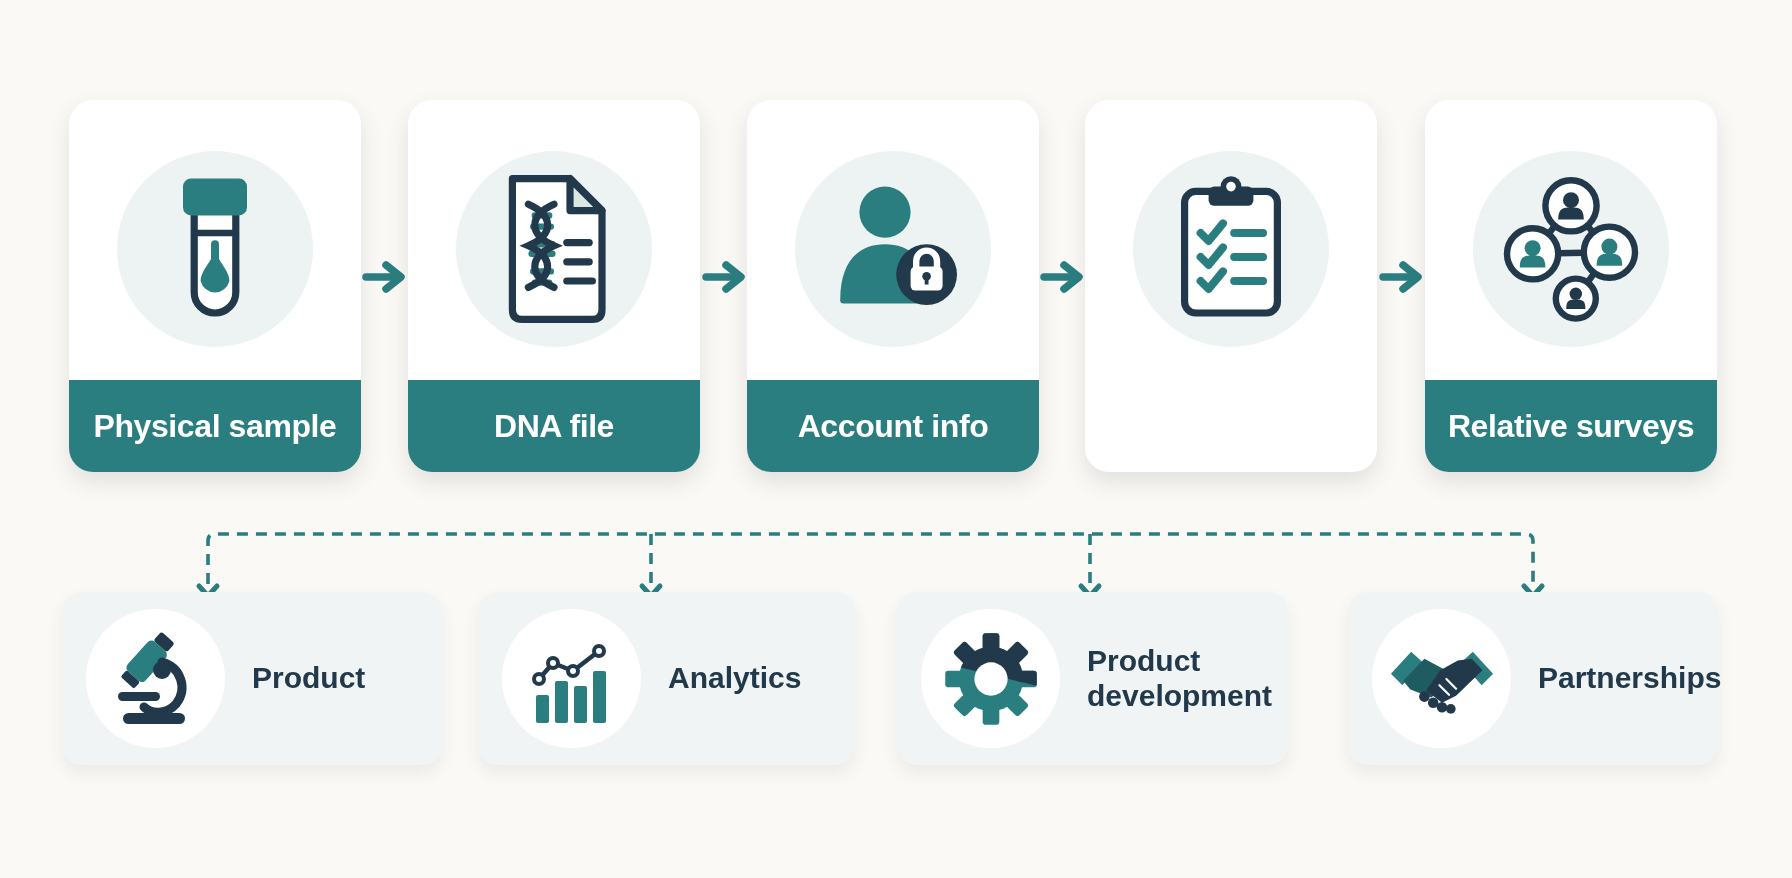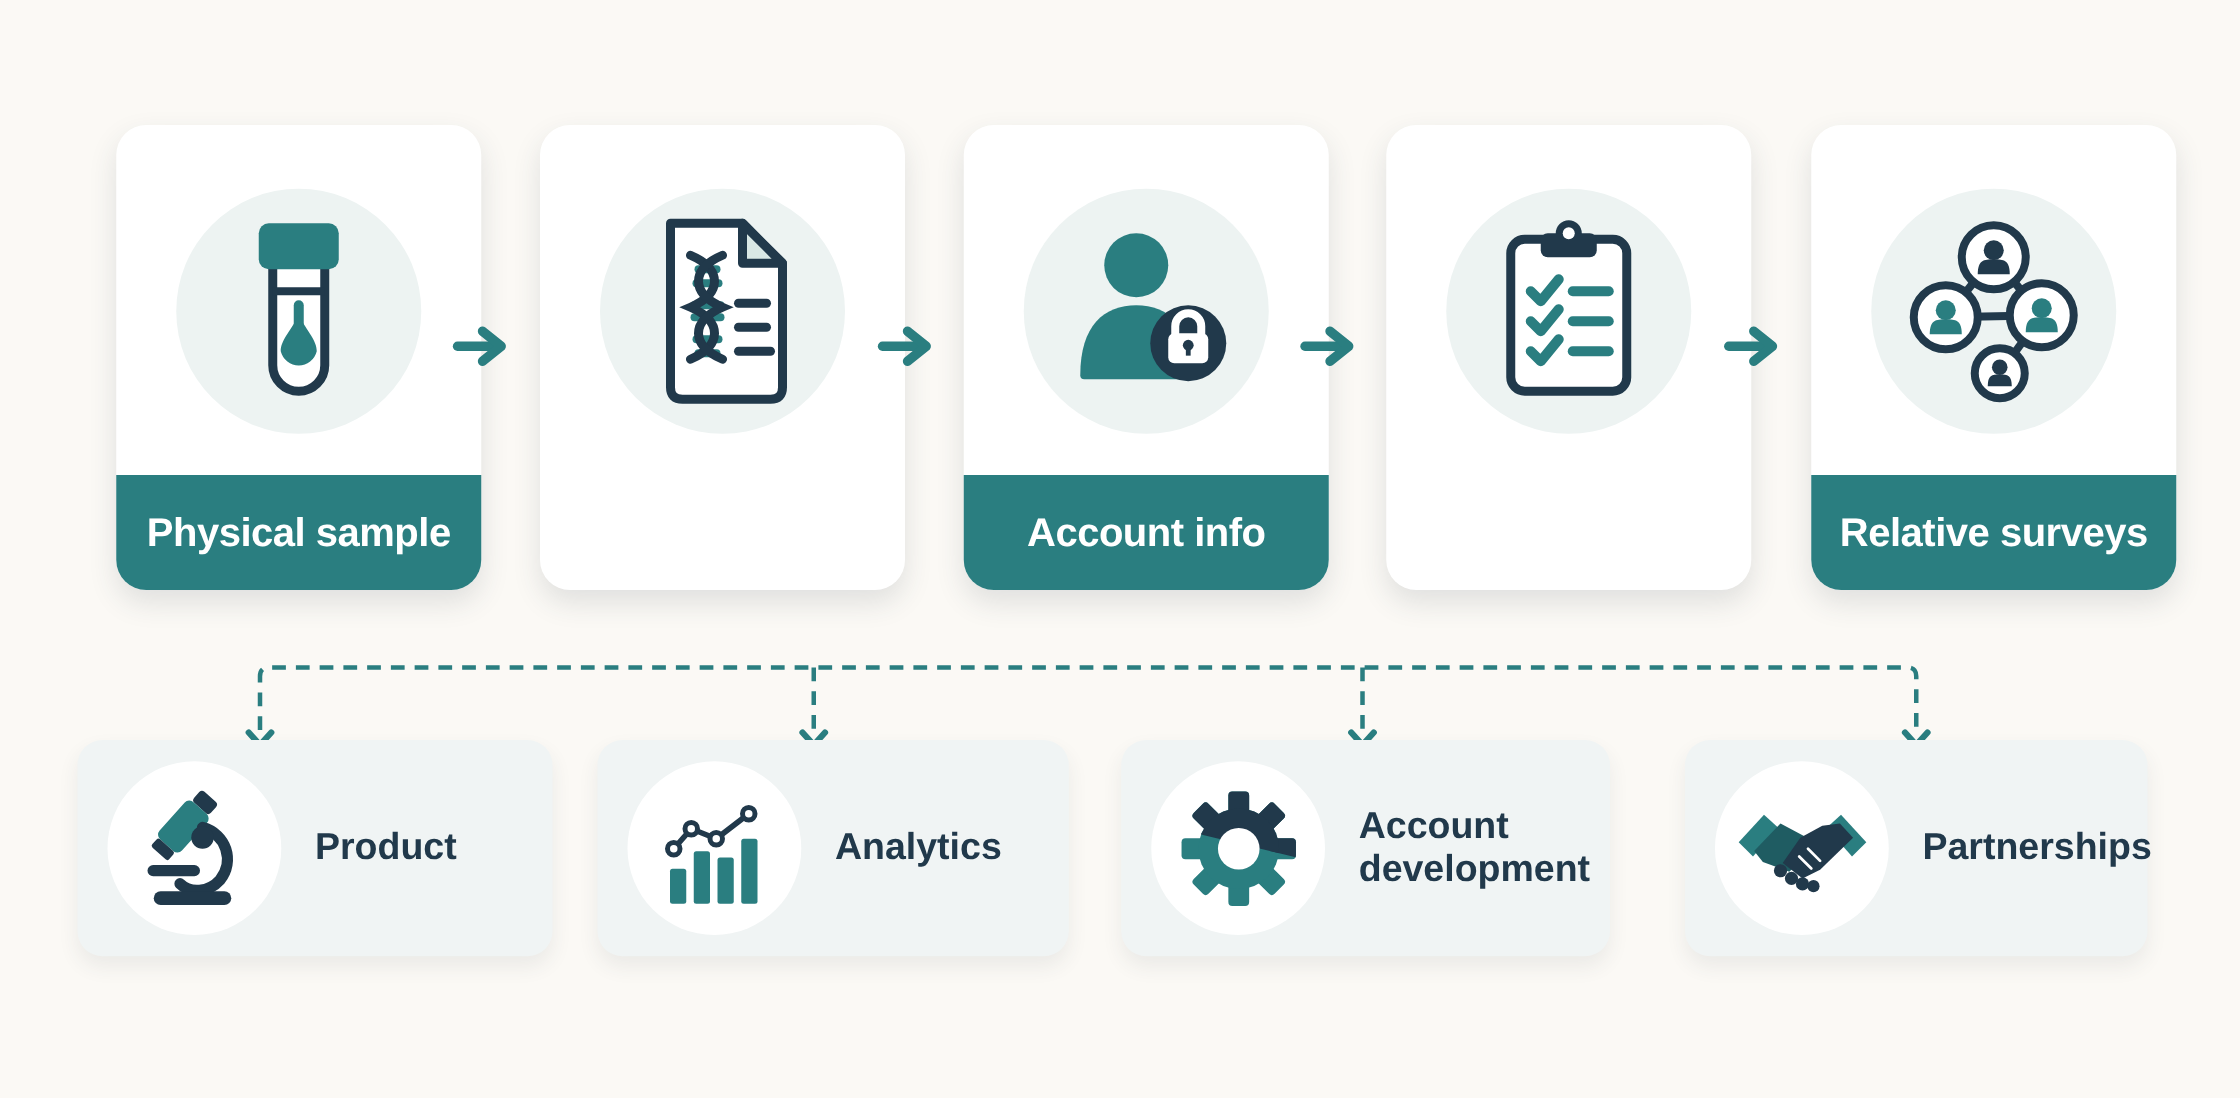--- a/index.html
+++ b/index.html
@@ -6,21 +6,20 @@
   body{
     width:1792px;height:878px;position:relative;overflow:hidden;
     background:#FBF9F5;
     font-family:"Liberation Sans", sans-serif;
   }
   
   .step-card{
     position:absolute;top:100px;width:292px;height:372px;
     background:#FFFFFF;border-radius:24px;
     box-shadow:0 10px 22px rgba(45,65,75,.13);
-    margin-left:24px;
   }
   .icon-area{
     position:absolute;left:0;top:0;right:0;height:280px;
     display:flex;align-items:center;justify-content:center;
   }
   .halo{
     width:196px;height:196px;border-radius:50%;
     background:#EDF3F2;
     display:flex;align-items:center;justify-content:center;
     margin-top:18px;
@@ -110,20 +109,23 @@
           <path d="M34,22 C50,29 50,41 34,48 C50,55 50,67 34,74"></path>
           <path d="M50,22 C34,29 34,41 50,48 C34,55 34,67 50,74"></path>
         </g>
         <g stroke="#21394B" stroke-width="4.5" stroke-linecap="round">
           <line x1="58" y1="46" x2="72" y2="46"></line>
           <line x1="58" y1="58" x2="72" y2="58"></line>
           <line x1="58" y1="70" x2="74" y2="70"></line>
         </g>
       </svg>
     </div>
+  </div>
+  <div class="step-bar">
+    <span>DNA file</span>
   </div>
 </div>
 
 <svg class="flow-arrow" style="left:701px" width="48" height="44" viewBox="0 0 48 44">
   <g fill="none" stroke="#2A7E80" stroke-width="7.5" stroke-linecap="round" stroke-linejoin="round">
     <line x1="5" y1="22" x2="32" y2="22"></line>
       <polyline points="25,10 40,22 25,34"></polyline>
   </g>
 </svg>
 
@@ -274,21 +276,21 @@
             <polygon points="0,0 100,0 100,58 0,34"></polygon>
           </clipPath>
       </defs>
       <use href="#gear8" fill="#2A7E80"></use>
       <g clip-path="url(#gearTopClip)">
           <use href="#gear8" fill="#21394B"></use>
         </g>
       <circle cx="50" cy="50" r="16" fill="#FFFFFF"></circle>
     </svg>
   </div>
-  <div class="tile-label">Account development</div>
+  <div class="tile-label">Product development</div>
 </div>
 
 <div class="tile" style="left:1348px;width:370px">
   <div class="tile-circle">
     <svg width="106" height="88" viewBox="0 0 120 100">
       <polygon points="2,44 25,19 38,31 15,57" fill="#2A7E80"></polygon>
       <polygon points="118,44 95,19 82,31 105,57" fill="#2A7E80"></polygon>
       <polygon points="16,52 40,27 66,41 68,52 48,71 24,62" fill="#1F5C62"></polygon>
       <polygon points="94,27 106,40 76,69 60,77 42,63 58,40 78,29" fill="#21394B"></polygon>
       <g fill="#21394B">

